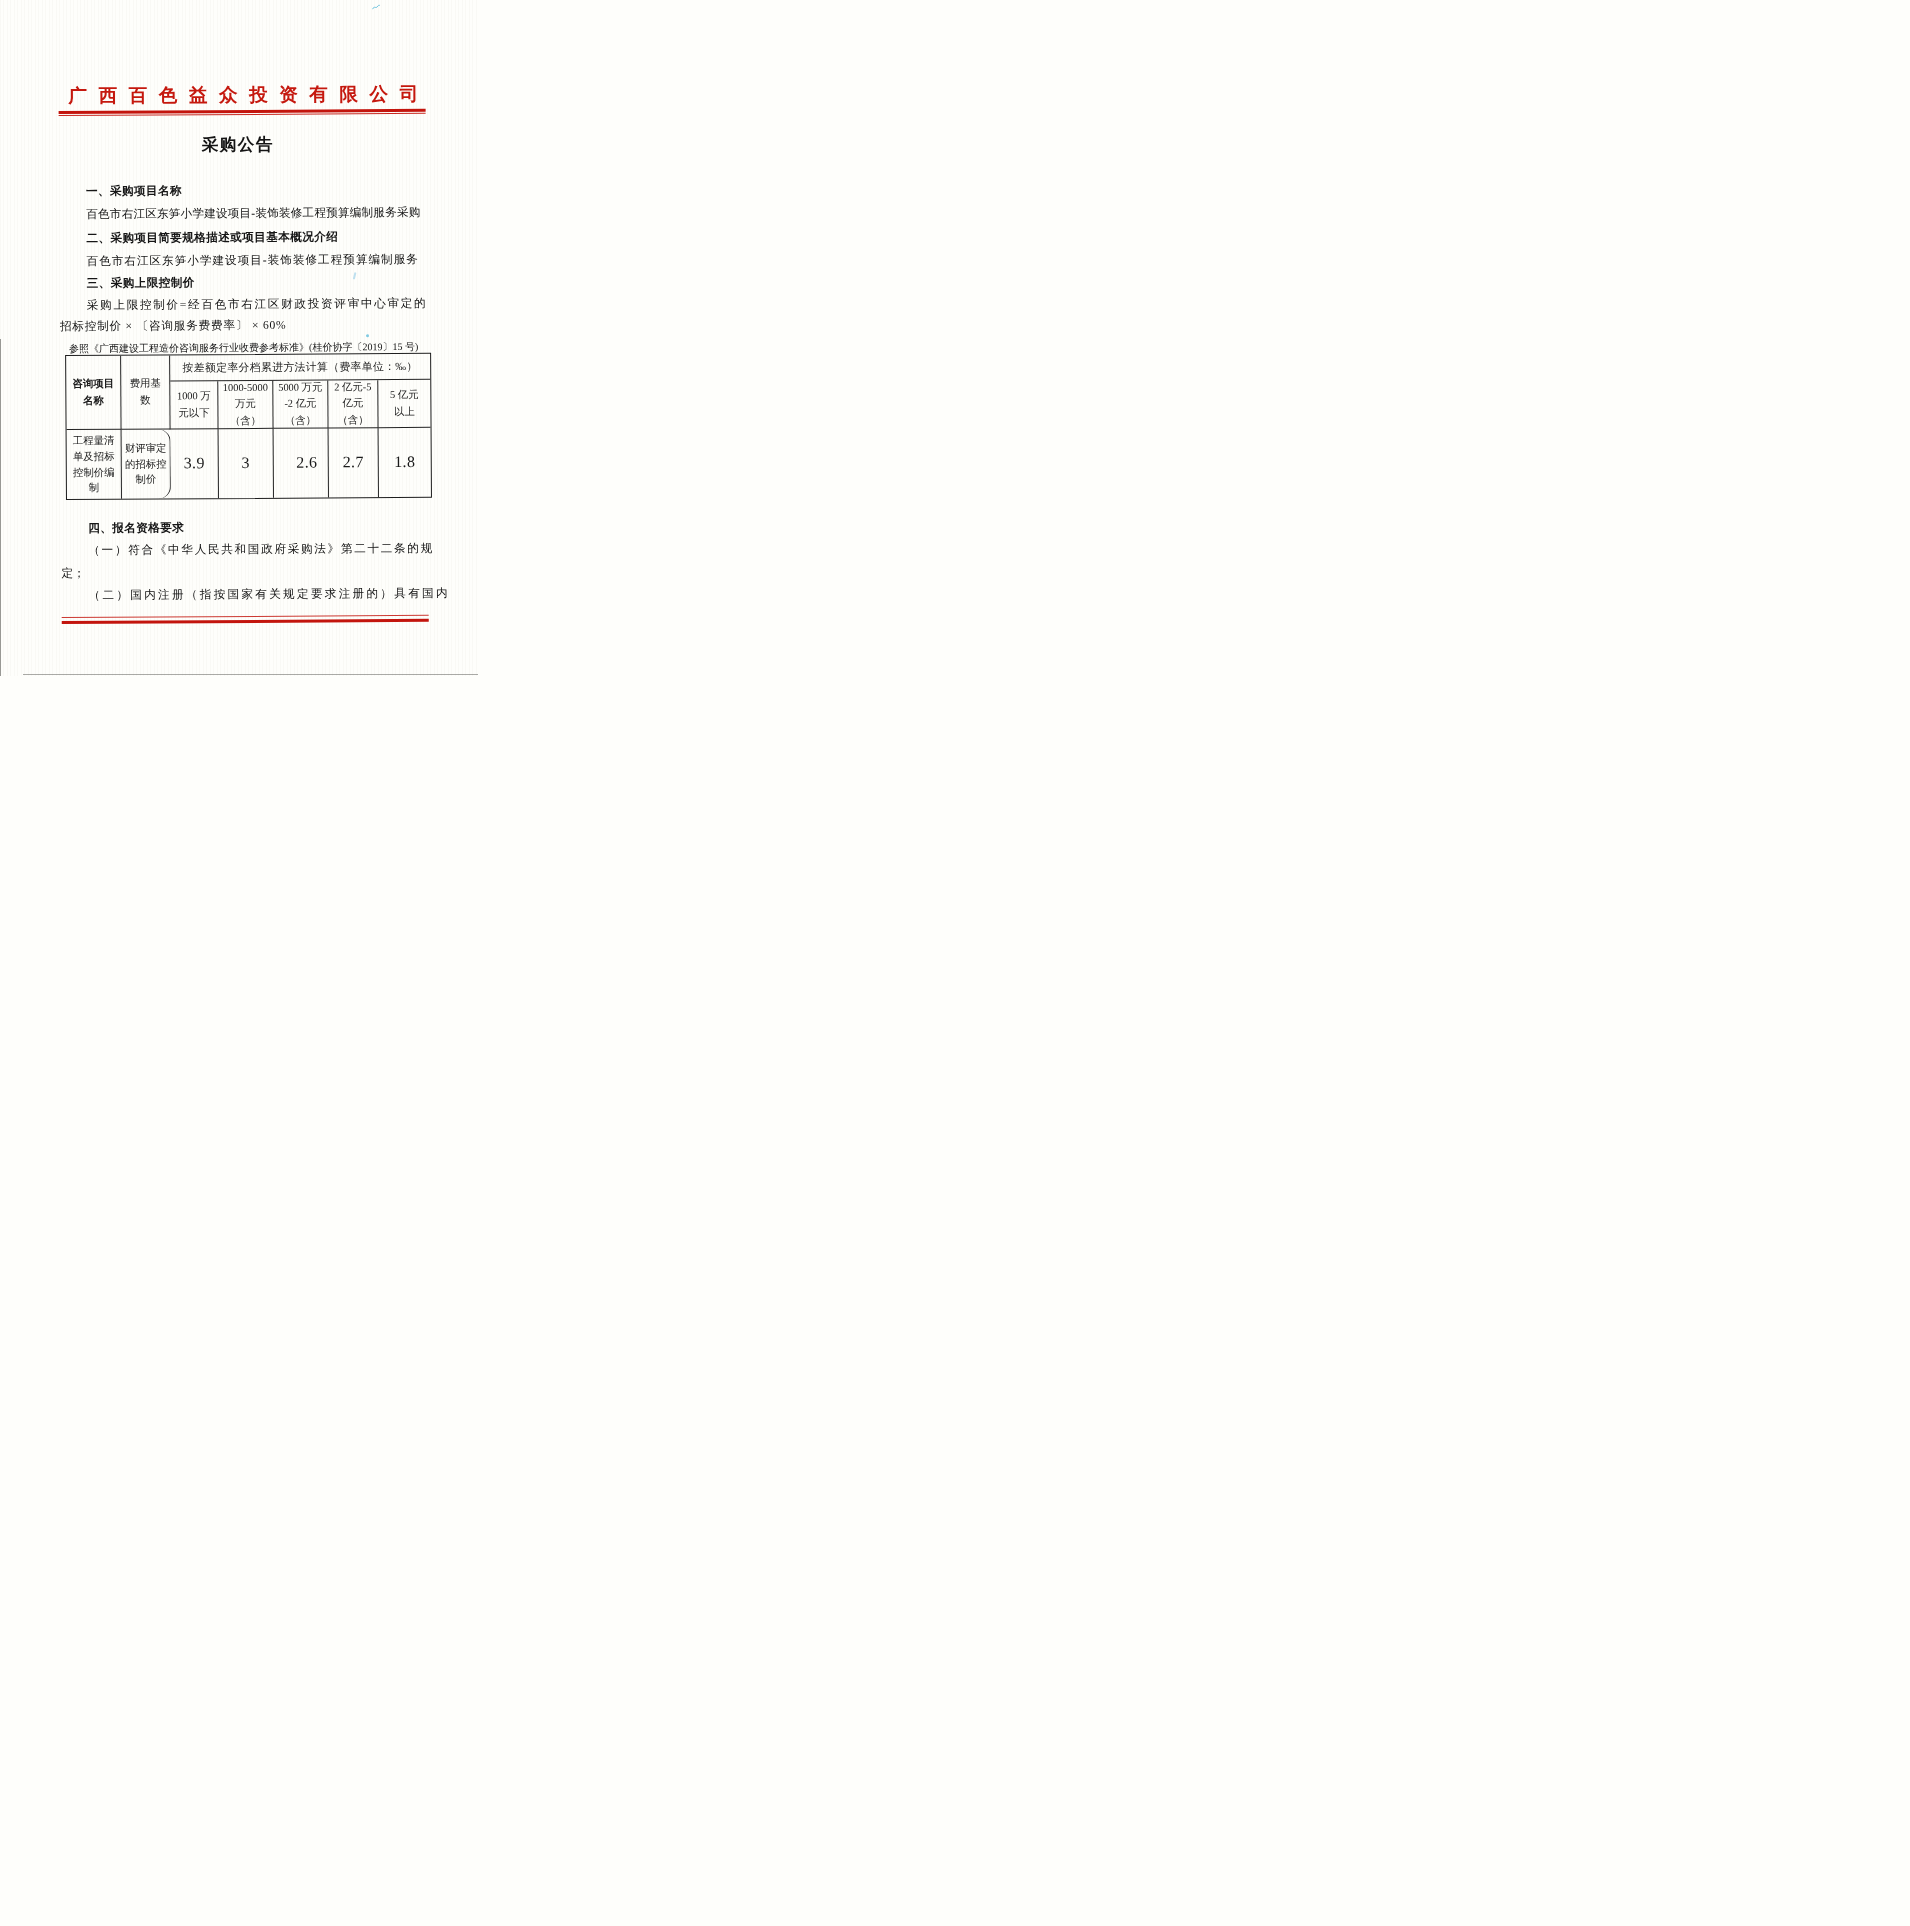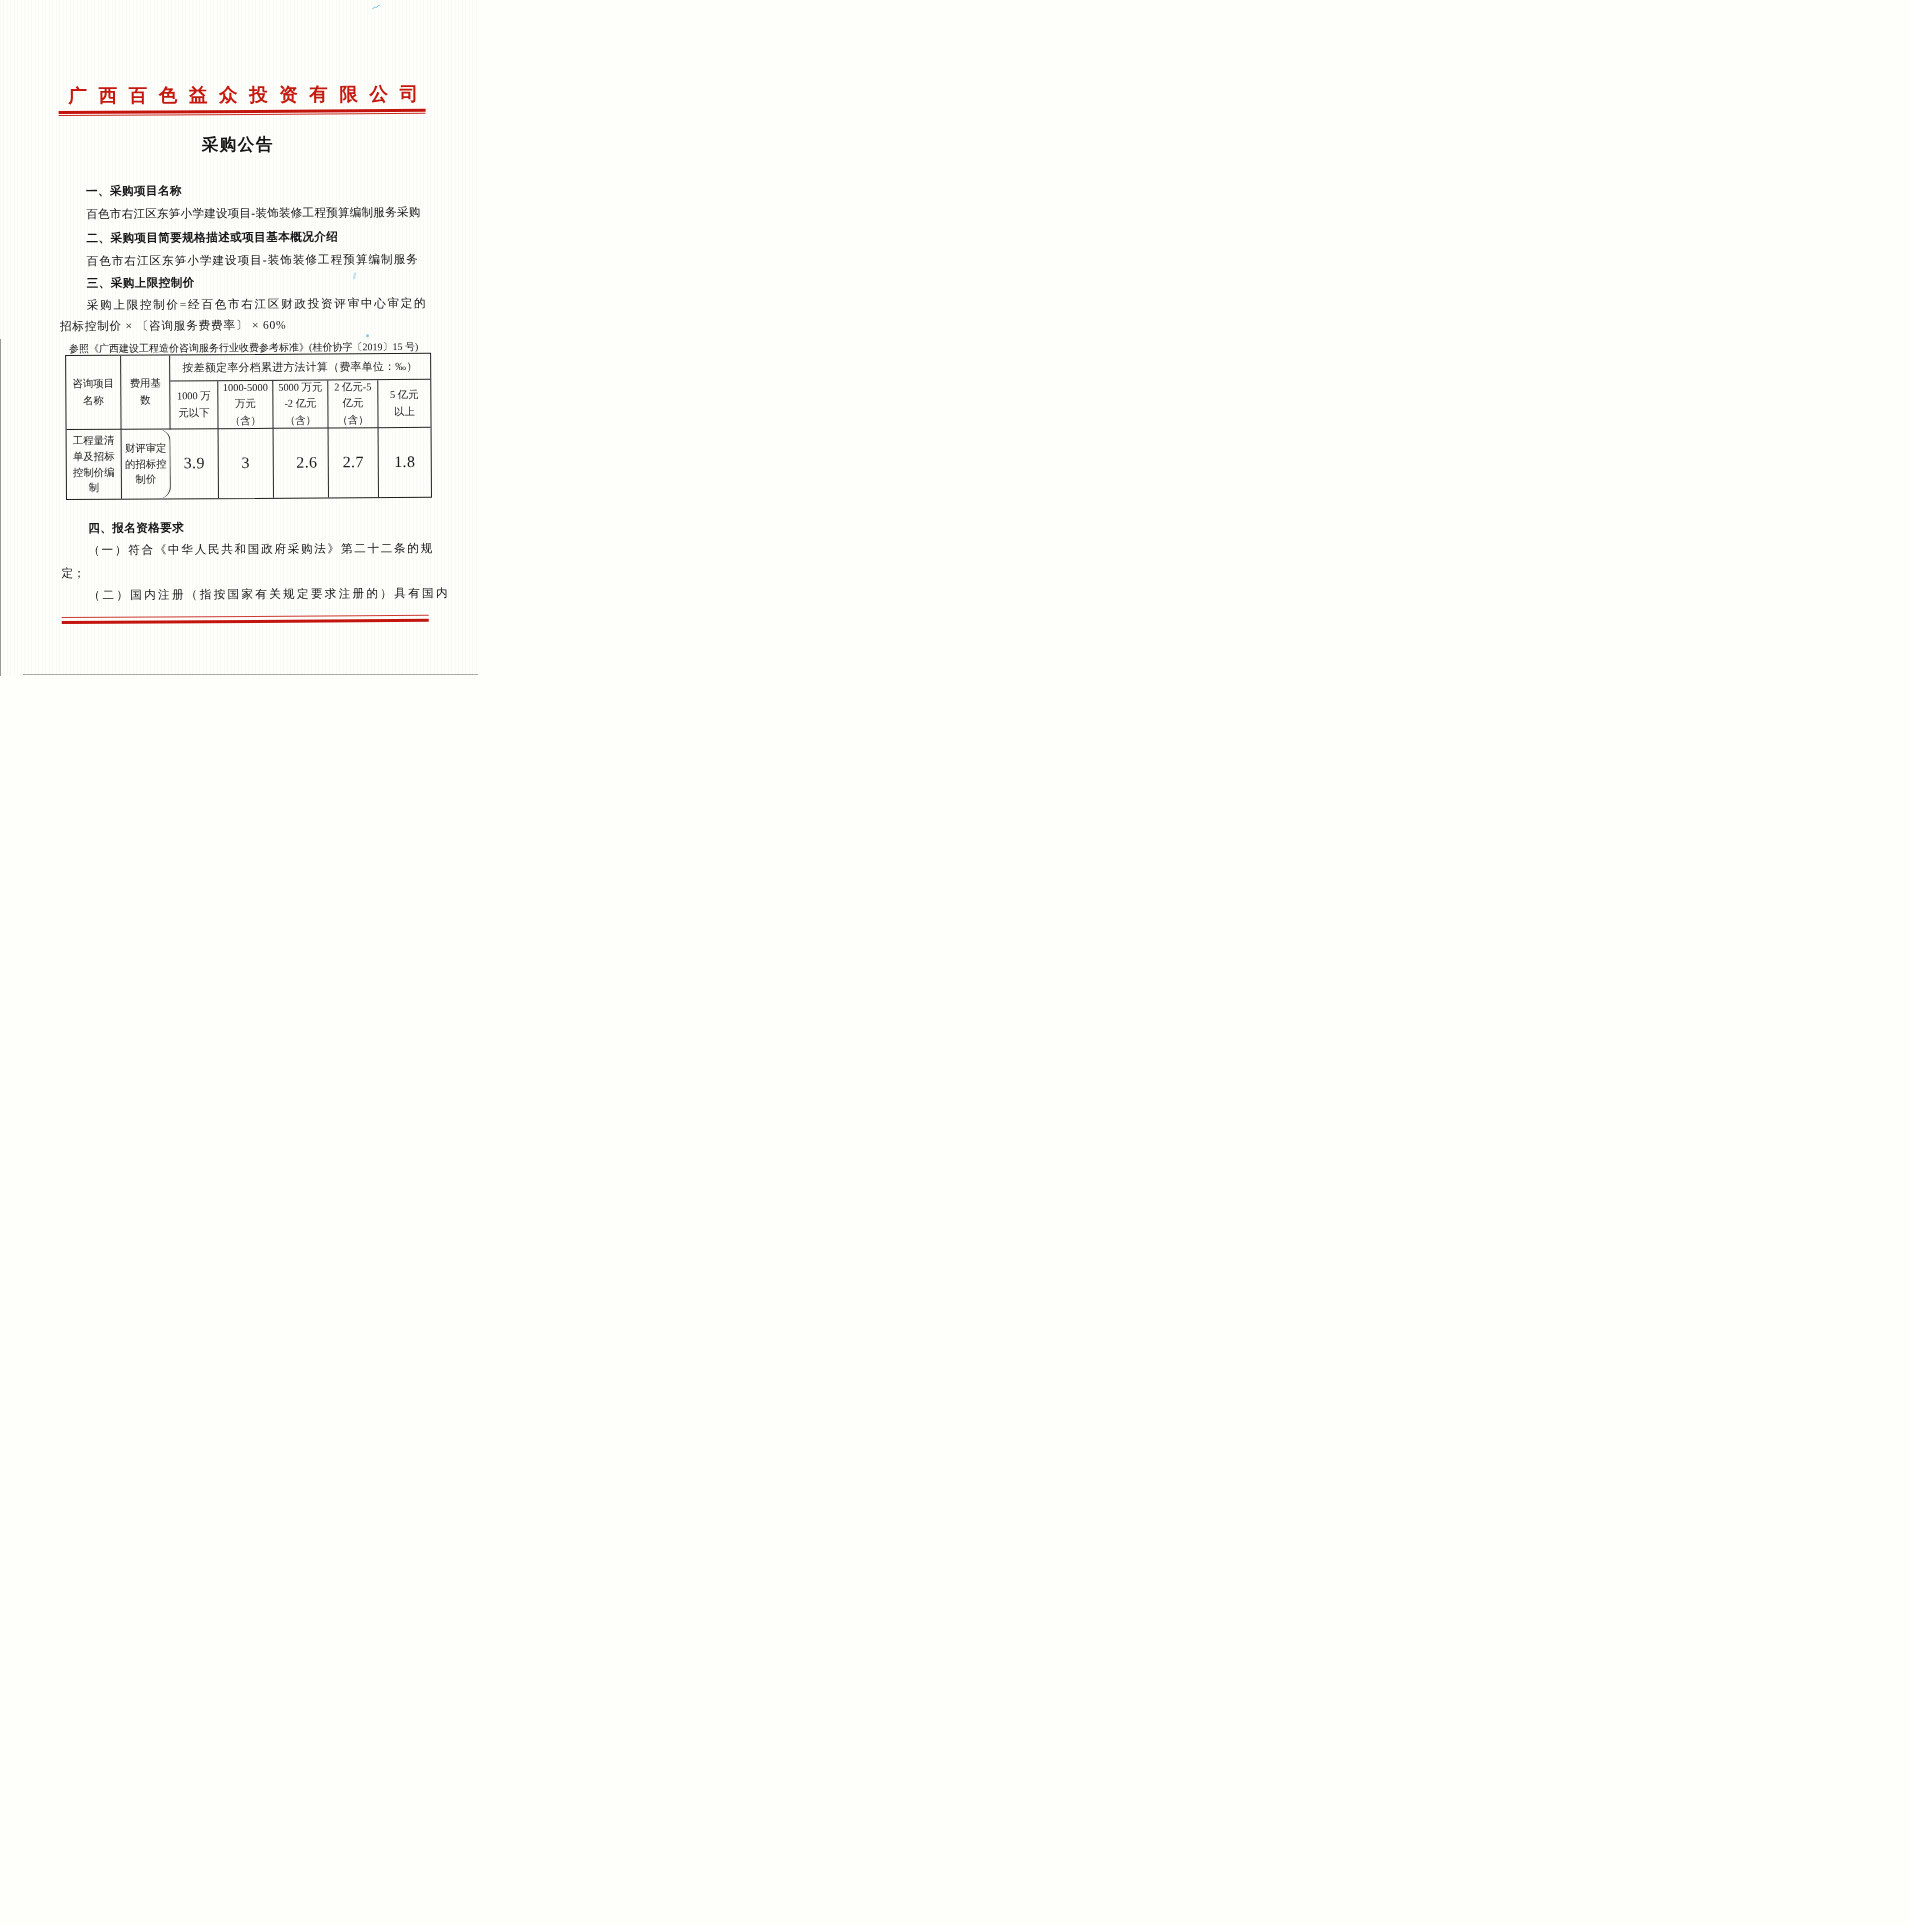--- a/index.html
+++ b/index.html
@@ -99,21 +99,21 @@
   .cell{
     display:flex;align-items:center;justify-content:center;
     text-align:center;
     border-right:0.8px solid #222;
     border-bottom:0.8px solid #222;
     line-height:1.55;
     box-sizing:border-box;
     padding:0.8px 3.9px;
   }
   .pre{white-space:pre-line;}
-  .c-project{grid-column:1;grid-row:1/3;border-bottom-width:1.2px;padding:0.8px 5.4px;}
+  .c-project{grid-column:1;grid-row:1/3;border-bottom-width:1.2px;padding:0.8px 5.4px;font-weight:bold;}
   .c-base{grid-column:2;grid-row:1/3;border-bottom-width:1.2px;}
   .c-band{grid-column:3/8;grid-row:1;border-right:none;font-size:10.8px;letter-spacing:0.4px;}
   .tier{grid-row:2;border-bottom-width:1.2px;}
   .t1{grid-column:3;}.t2{grid-column:4;}.t3{grid-column:5;}.t4{grid-column:6;}
   .t5{grid-column:7;border-right:none;}
   .drow{grid-row:3;border-bottom:none;}
   .d-project{grid-column:1;line-height:1.5;padding:0.8px 5.4px;}
   .d-base{grid-column:2;line-height:1.5;padding:0.8px 3.1px;border-radius:12px;}
   .r1{grid-column:3;}.r2{grid-column:4;}.r3{grid-column:5;padding-left:16px;}.r4{grid-column:6;}
   .r5{grid-column:7;border-right:none;}

